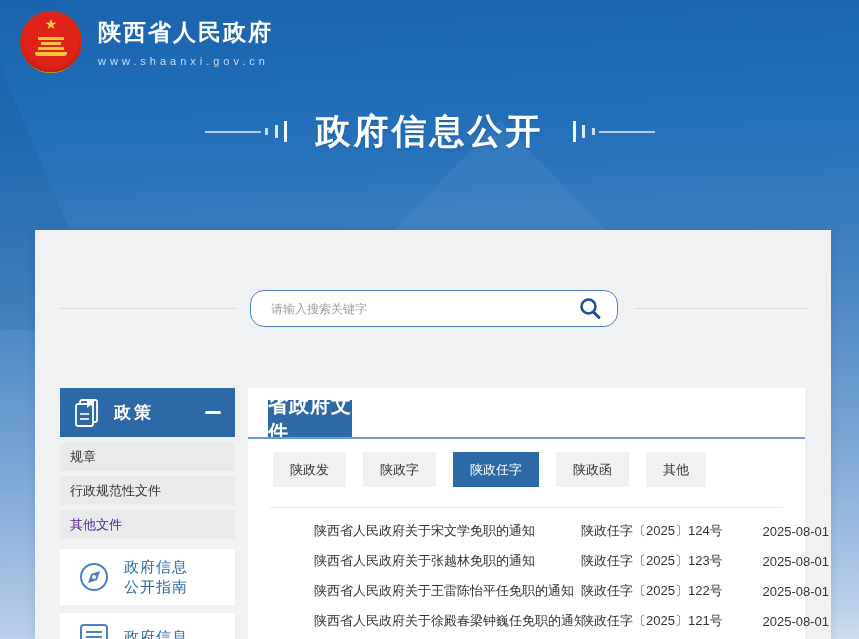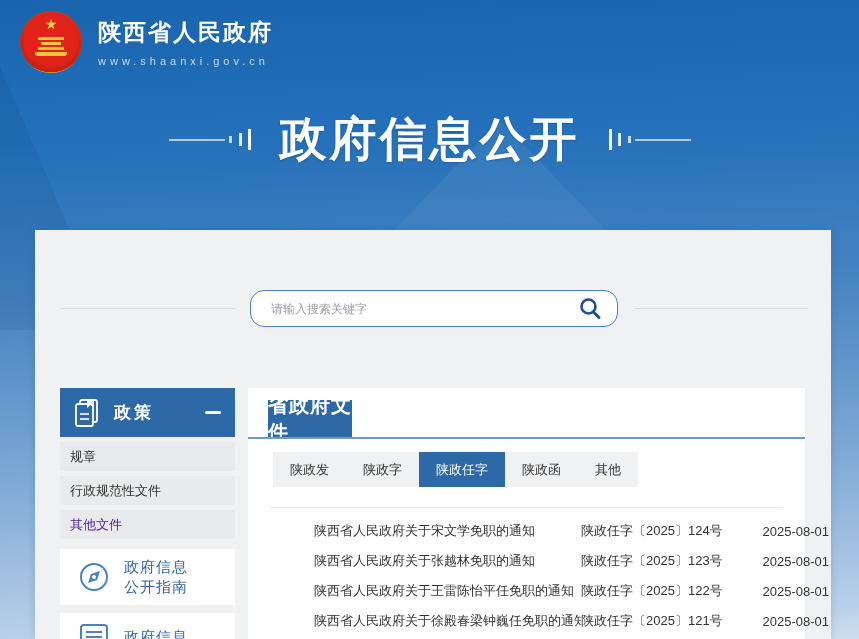--- a/index.html
+++ b/index.html
@@ -41,21 +41,21 @@
   .emblem .gate.g1 { top:26px; width:26px; height:3px; }
   .emblem .gate.g2 { top:31px; width:20px; height:3px; }
   .emblem .gate.g3 { top:36px; width:26px; height:3px; }
   .emblem .gate.g4 { top:41px; width:32px; height:4px; border-radius:0 0 3px 3px; }
   .site-text { margin-left:16px; }
   .site-name { color:#ffffff; font-size:23px; font-weight:bold; letter-spacing:2px; }
   .site-url { color:#c9ddf2; font-size:11px; letter-spacing:4px; margin-top:7px; }
 
   
   .banner { position:absolute; left:0; top:108px; width:859px; display:flex; align-items:center; justify-content:center; z-index:4; }
-  .banner-title { color:#fff; font-size:47px; font-weight:bold; letter-spacing:3px; margin:0 26px; text-shadow:0 1px 2px rgba(0,40,90,0.25); }
+  .banner-title { color:#fff; font-size:35px; font-weight:bold; letter-spacing:3px; margin:0 26px; text-shadow:0 1px 2px rgba(0,40,90,0.25); }
   .orn { display:flex; align-items:center; }
   .orn .line { width:56px; height:2px; background:rgba(255,255,255,0.65); }
   .orn .dot { width:3px; height:7px; background:rgba(255,255,255,0.75); margin:0 4px; }
   .orn .b1 { width:3px; height:13px; background:rgba(255,255,255,0.85); margin:0 3px; }
   .orn .b2 { width:3px; height:21px; background:rgba(255,255,255,0.95); margin:0 3px; }
 
   
   .card {
     position:absolute; left:35px; top:230px; width:796px; height:409px;
     background:#f0f1f2; overflow:hidden;
@@ -99,21 +99,21 @@
   .quick-card .txt { margin-left:14px; color:#2d68a7; font-size:15px; line-height:20px; letter-spacing:1px; }
 
   
   .main { position:absolute; left:213px; top:158px; width:557px; height:251px; background:#fff; }
   .main-tab {
     position:absolute; left:20px; top:12px; width:84px; height:37px;
     background:#2d68a7; color:#fff; font-size:20px; font-weight:bold;
     display:flex; align-items:center; justify-content:center; letter-spacing:1px; cursor:pointer;
   }
   .main-underline { position:absolute; left:0; top:49px; width:557px; height:2px; background:#6f9bcb; }
-  .filters { position:absolute; left:25px; top:64px; display:flex; }
+  .filters { position:absolute; left:25px; top:64px; display:flex; gap:17px; }
   .filter-btn {
     height:35px; padding:0 17px; background:#f0f1f2; border:none; cursor:pointer;
     font-size:13px; color:#333; font-family:"Liberation Sans", sans-serif;
     display:flex; align-items:center;
   }
   .filter-btn.active { background:#2d68a7; color:#fff; }
   .sep { position:absolute; left:22px; top:119px; width:513px; height:1px; background:#eaeaea; }
   .doc-list { position:absolute; left:0; top:128px; width:557px;margin-left:44px; }
   .doc-row { display:flex; align-items:center; height:30px; padding:0 20px 0 22px; font-size:13px; color:#333; }
   .doc-title { flex:1; color:#333; text-decoration:none; cursor:pointer; white-space:nowrap; overflow:hidden; }

